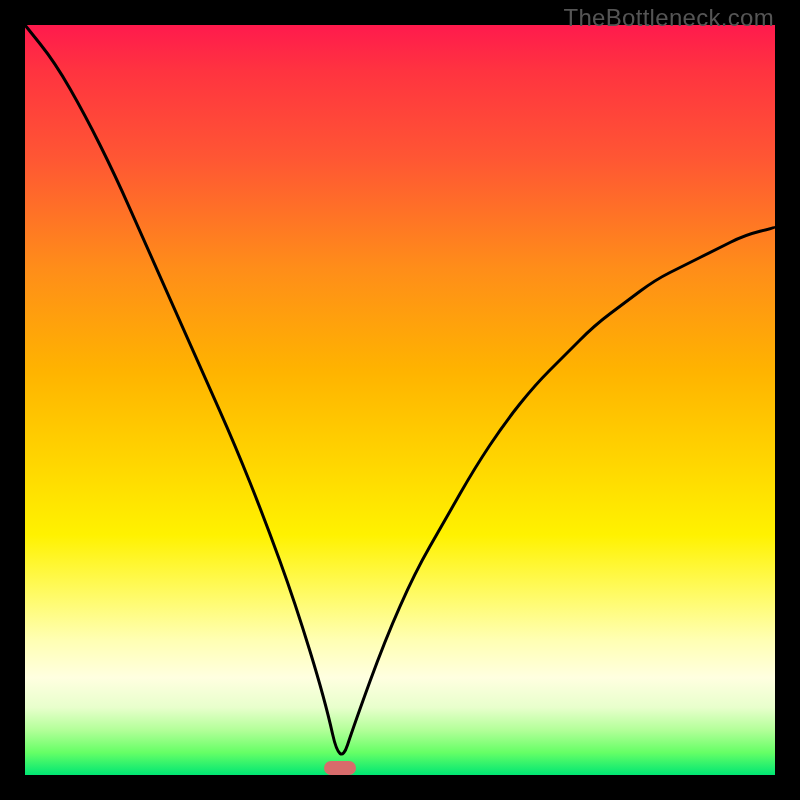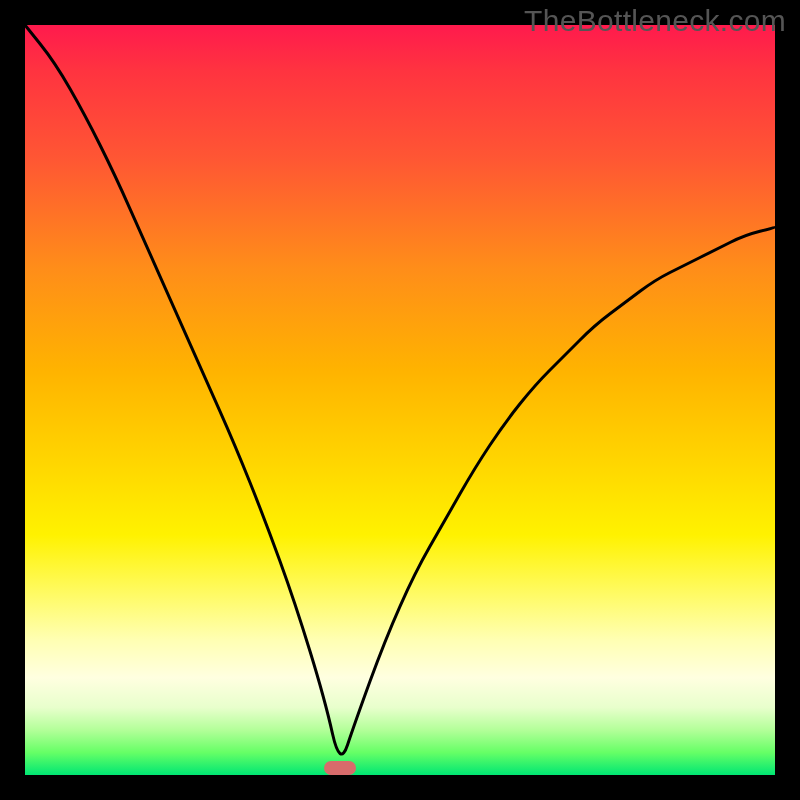--- a/index.html
+++ b/index.html
@@ -39,23 +39,23 @@
       #ffffe0 87%,
       #e8ffcc 91%,
       #b3ff99 94%,
       #66ff66 97%,
       #00e673 100%
     );
   }
   .watermark {
     position: absolute;
     top: 4px;
-    right: 14px;
+    right: 26px;
     color: #555;
-    font-size: 30px;
+    font-size: 24px;
     font-weight: 500;
     letter-spacing: 0.3px;
   }
   svg.curve {
     position: absolute;
     top: 0;
     left: 0;
   }
   .marker {
     position: absolute;

